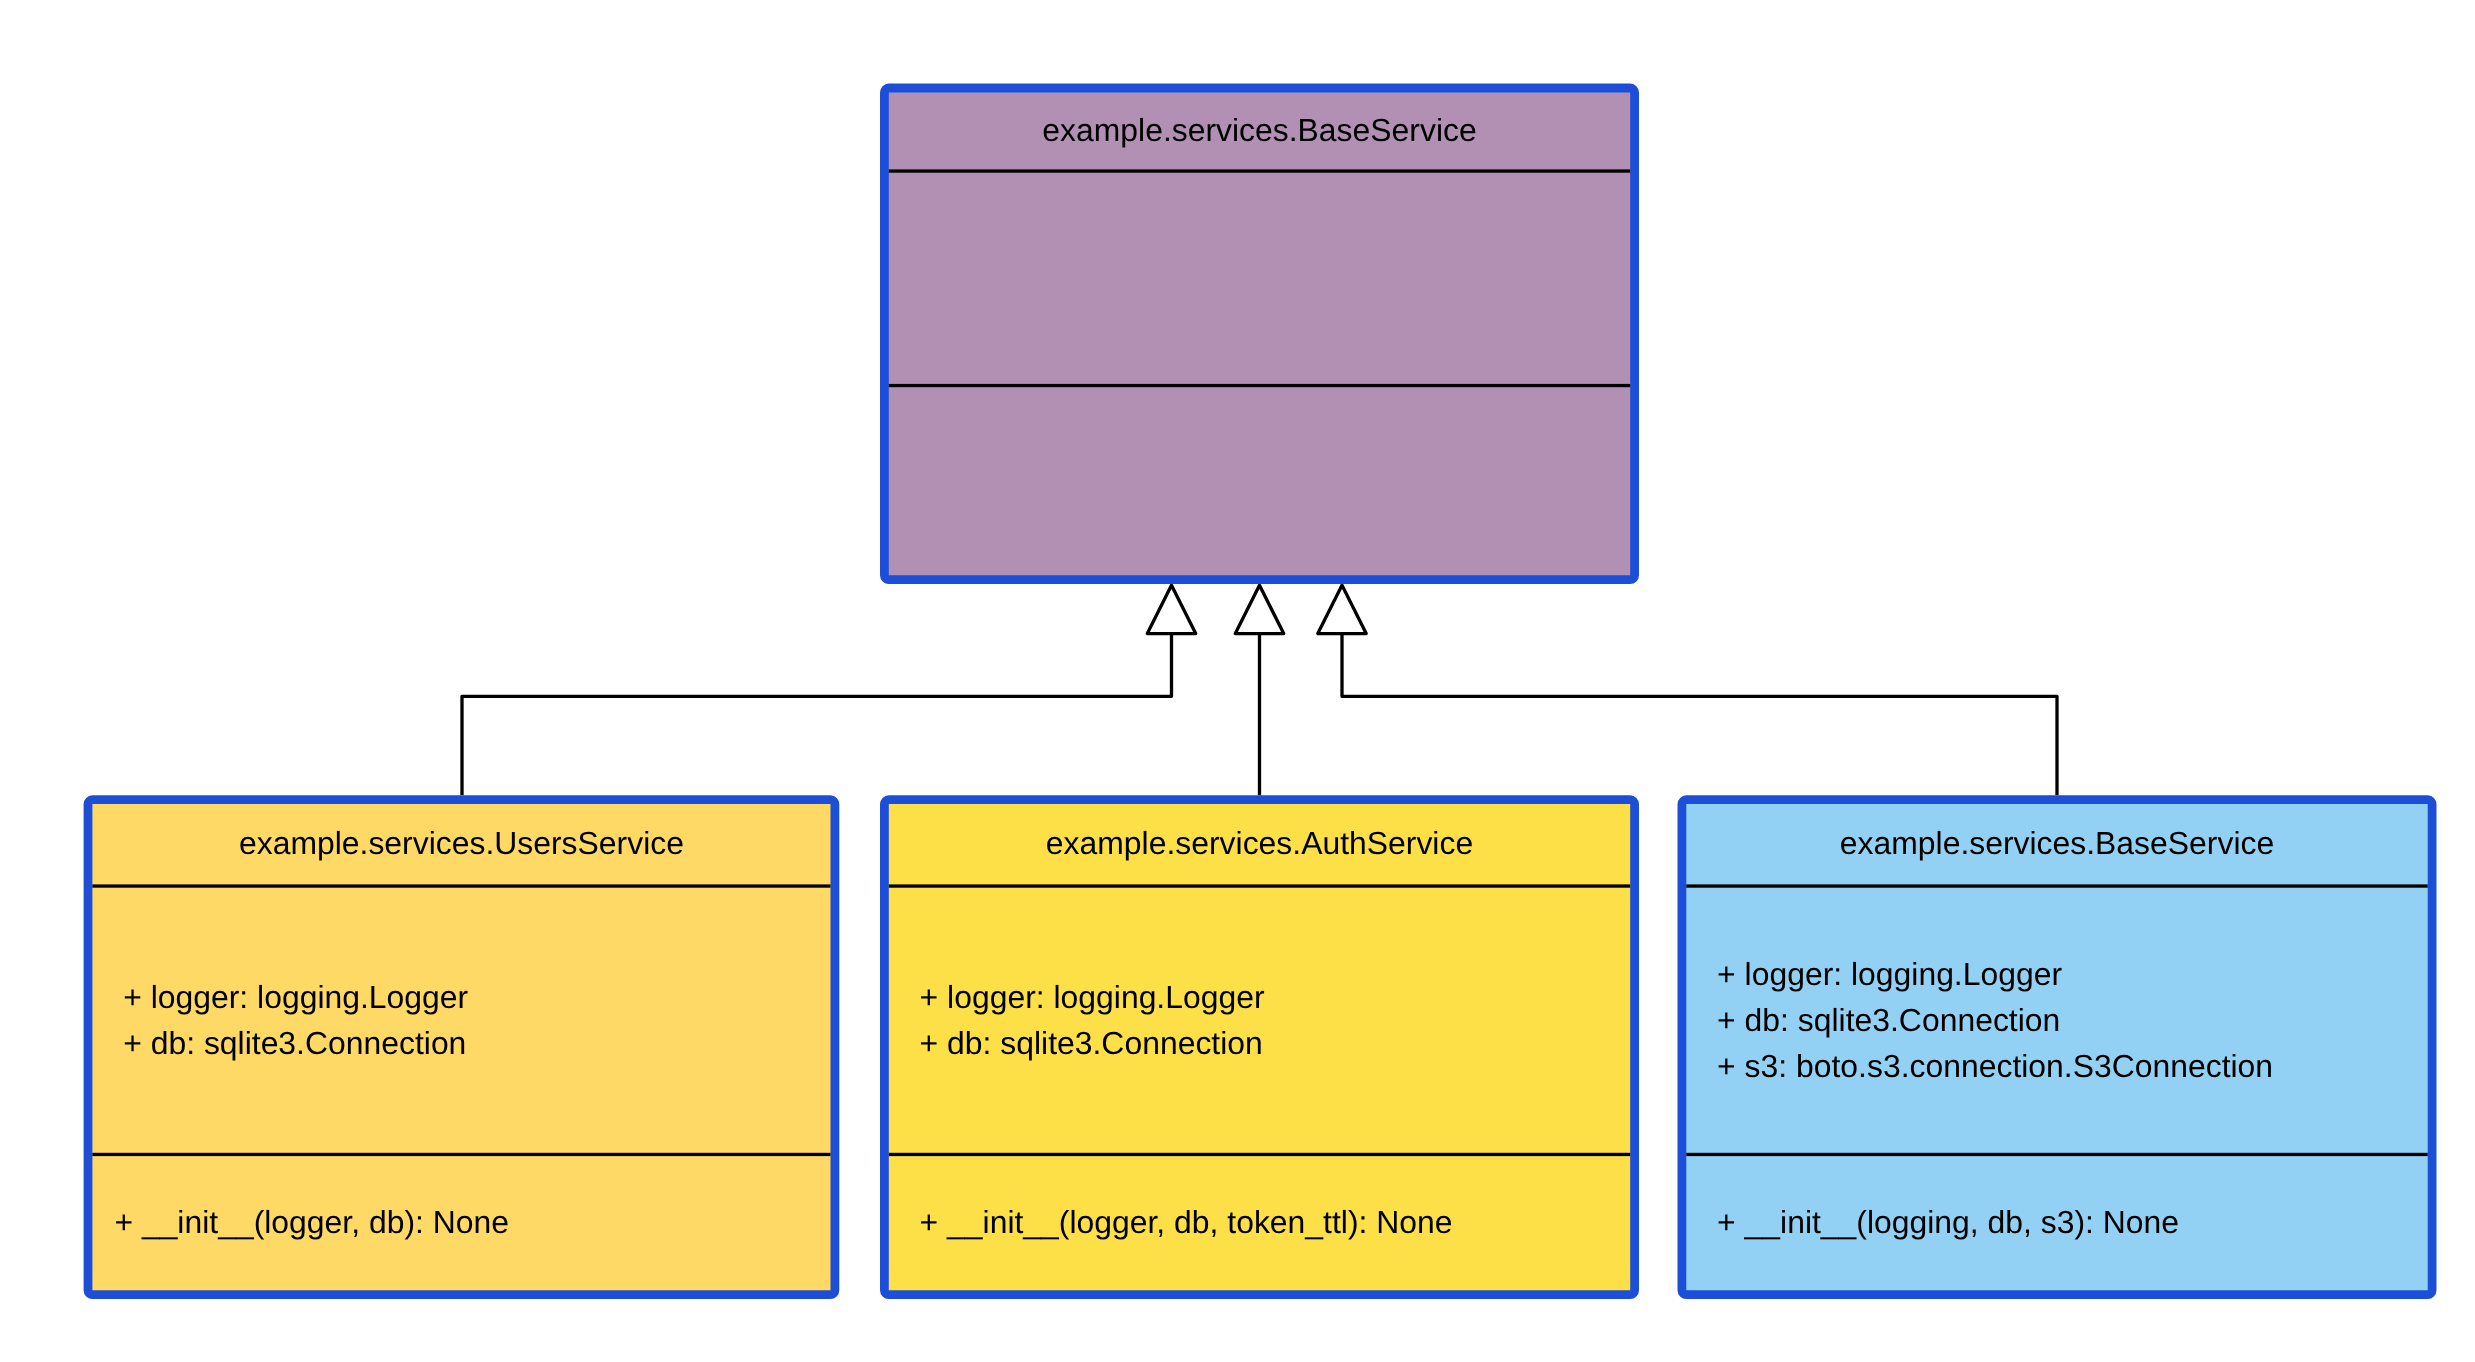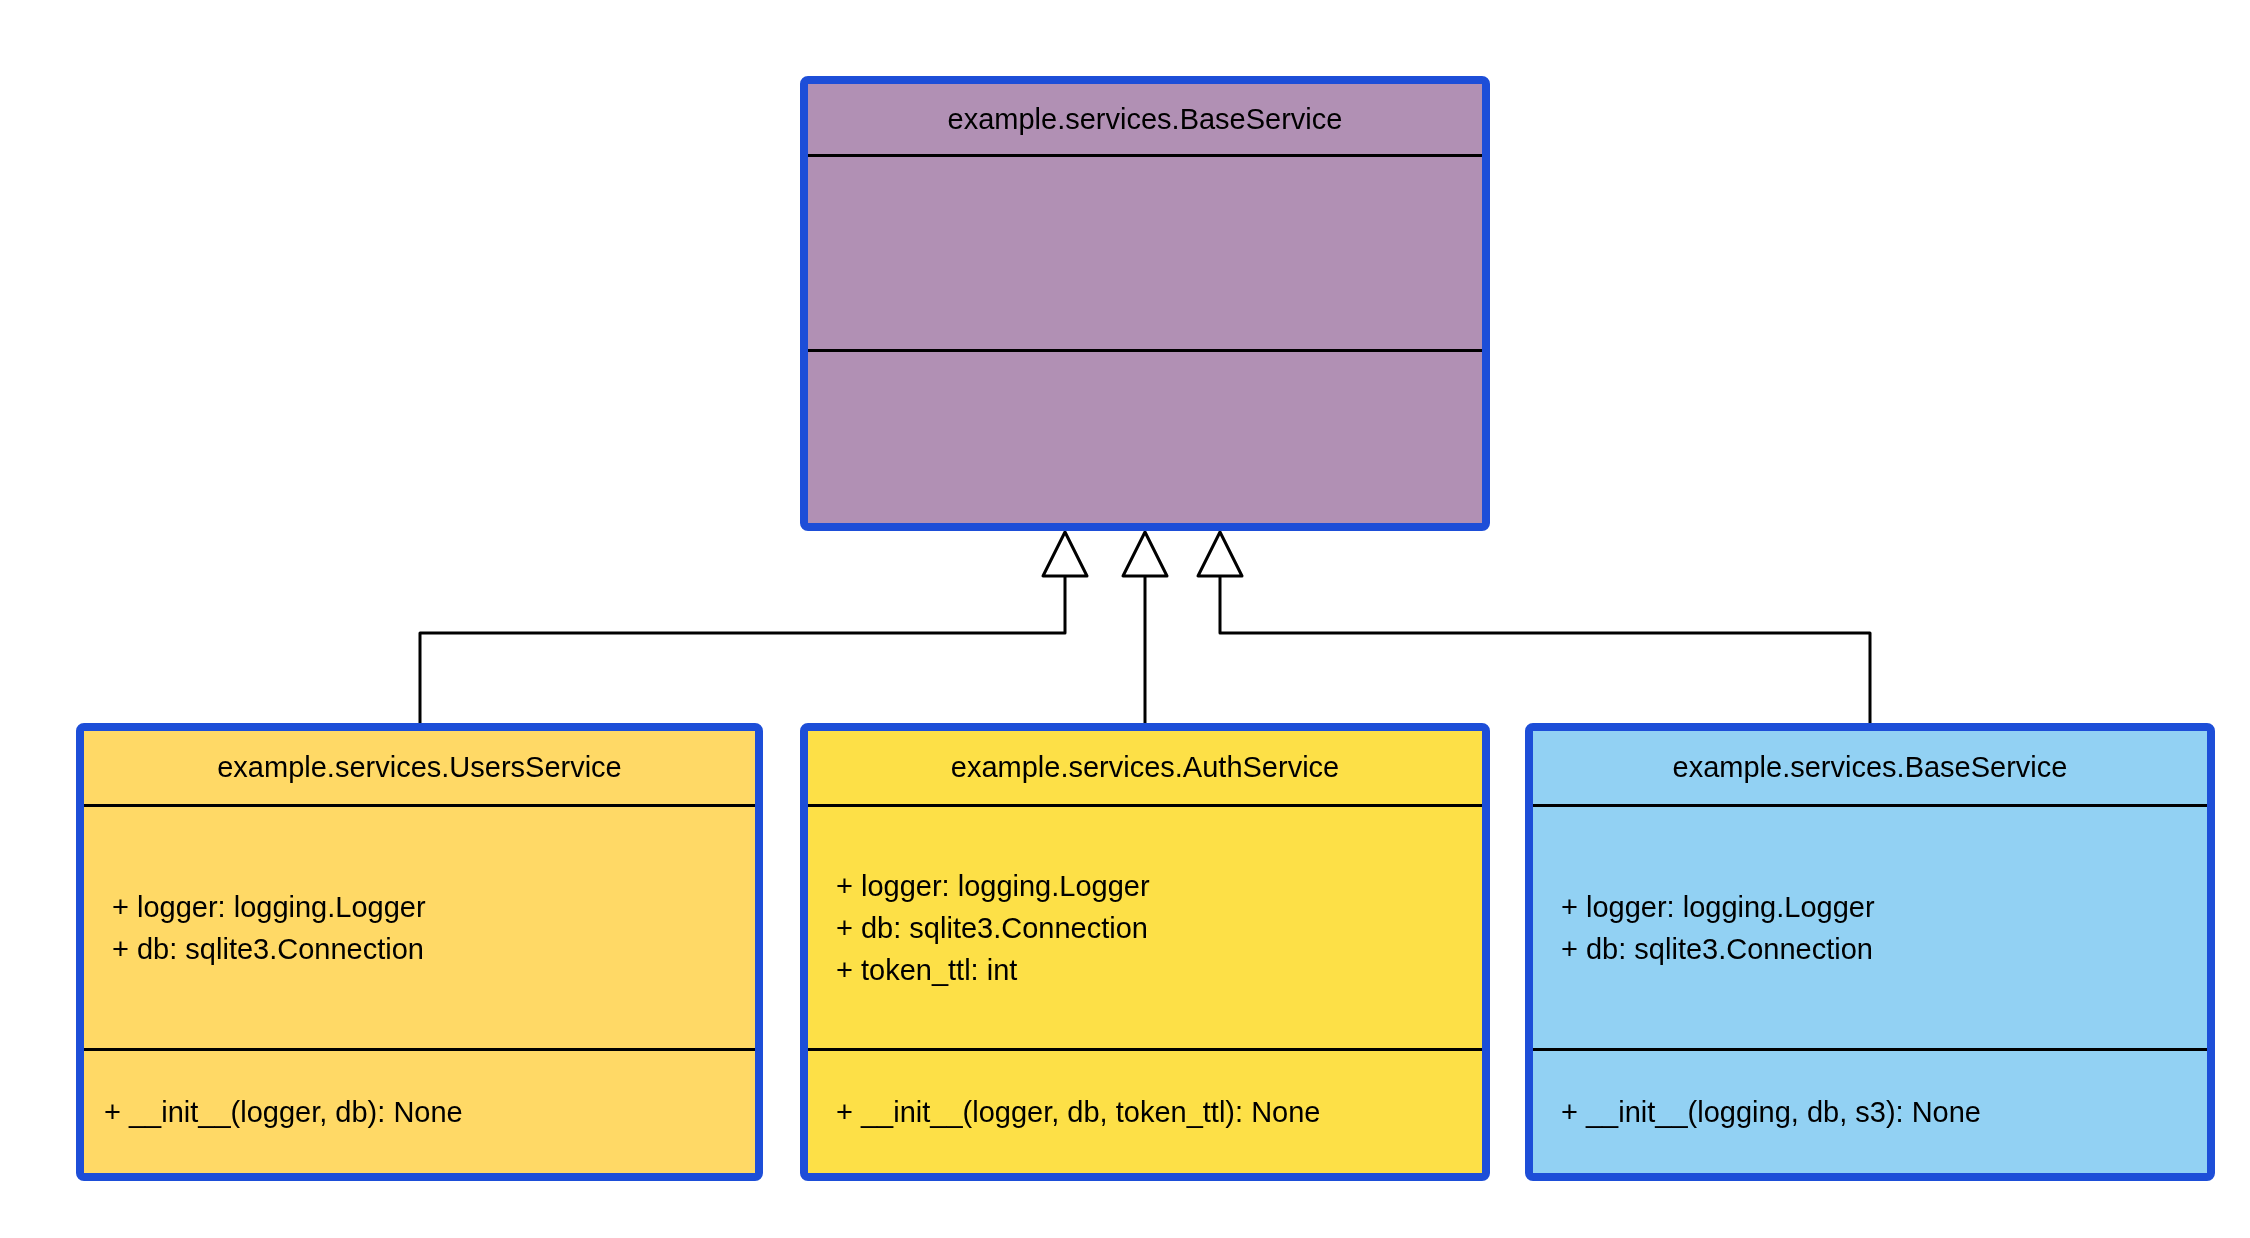--- a/index.html
+++ b/index.html
@@ -85,31 +85,31 @@
     <div class="class-section" style="flex:1;padding-left:20px;">
       <div class="member-line">+ __init__(logger, db): None</div>
     </div>
   </div>
 
   <div class="class-box" style="left: 800px; top: 723px; width: 690px; height: 458px; background-color: #fde047;">
     <div class="class-title" style="height:73px;">example.services.AuthService</div>
     <div class="class-section" style="height:244px;">
       <div class="member-line">+ logger: logging.Logger</div>
       <div class="member-line">+ db: sqlite3.Connection</div>
-      <div class="member-line">+ token_ttl: int</div>
     </div>
     <div class="class-section" style="flex:1;justify-content:center;">
       <div class="member-line">+ __init__(logger, db, token_ttl): None</div>
     </div>
   </div>
 
   <div class="class-box" style="left: 1525px; top: 723px; width: 690px; height: 458px; background-color: rgb(146, 209, 243);">
     <div class="class-title" style="height:73px;">example.services.BaseService</div>
     <div class="class-section" style="height:244px;">
       <div class="member-line">+ logger: logging.Logger</div>
       <div class="member-line">+ db: sqlite3.Connection</div>
+      <div class="member-line">+ s3: boto.s3.connection.S3Connection</div>
     </div>
     <div class="class-section" style="flex:1;">
       <div class="member-line">+ __init__(logging, db, s3): None</div>
     </div>
   </div>
 
 </div>
 
 </body></html>

